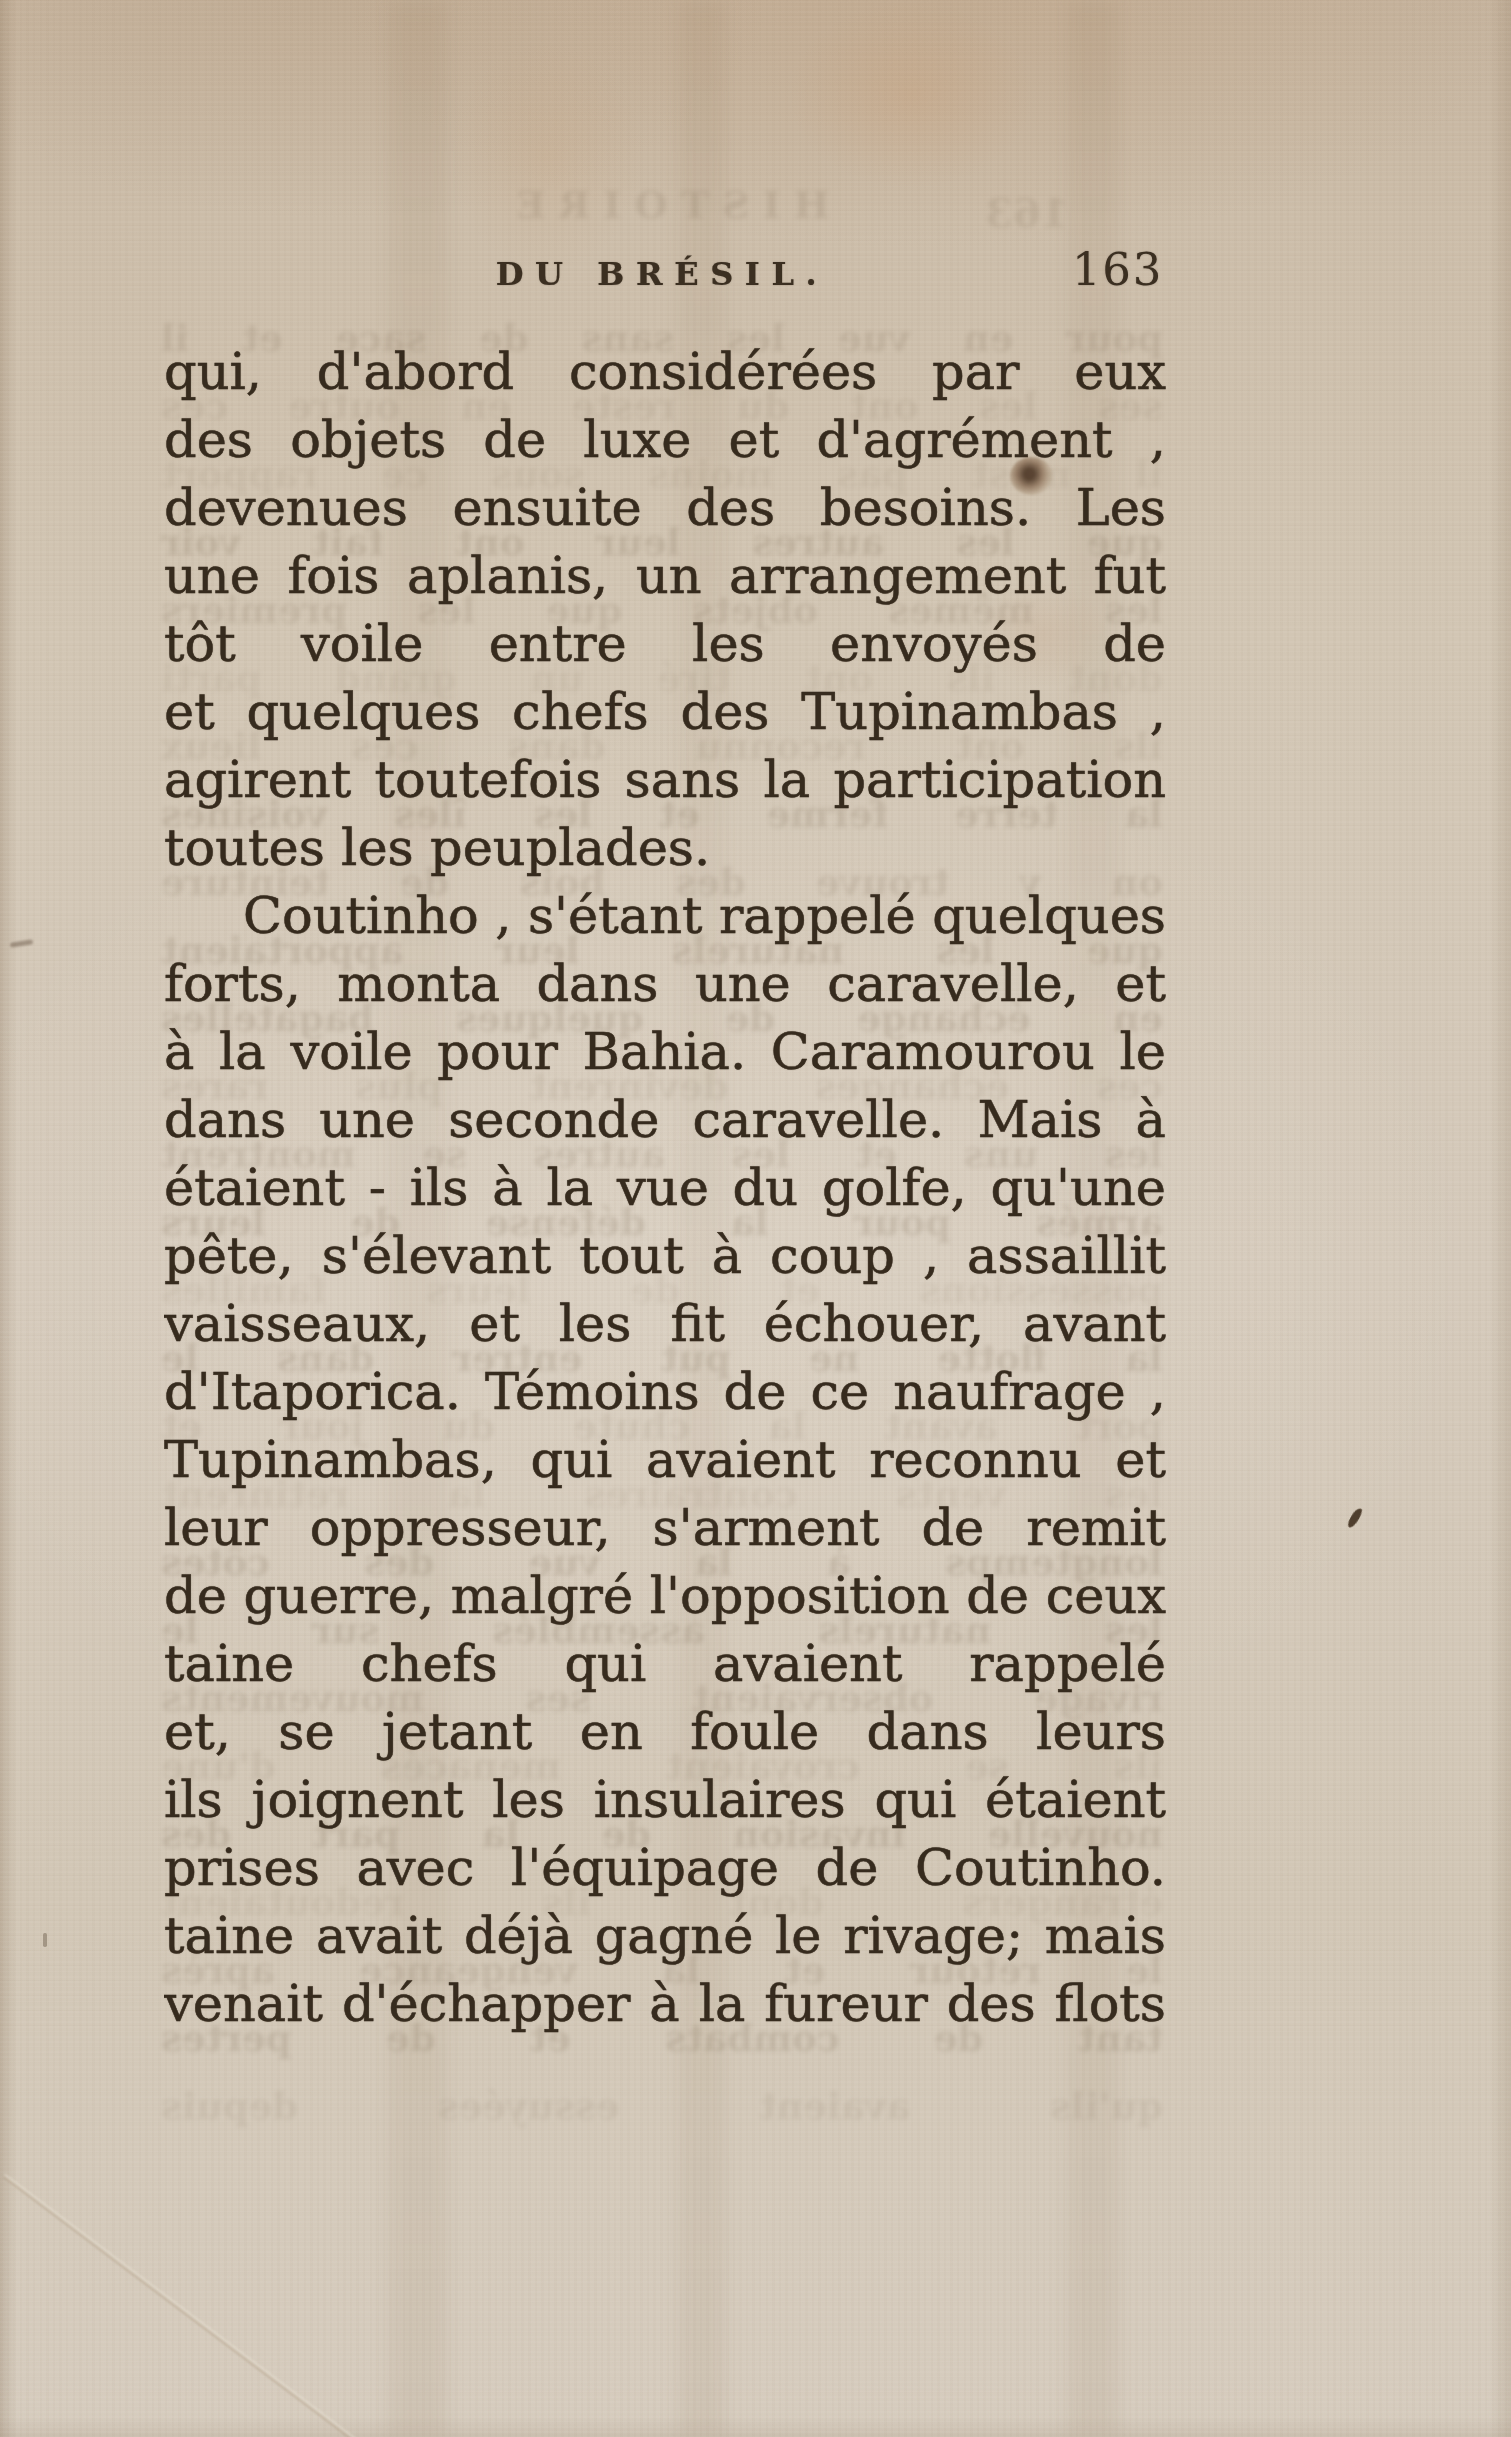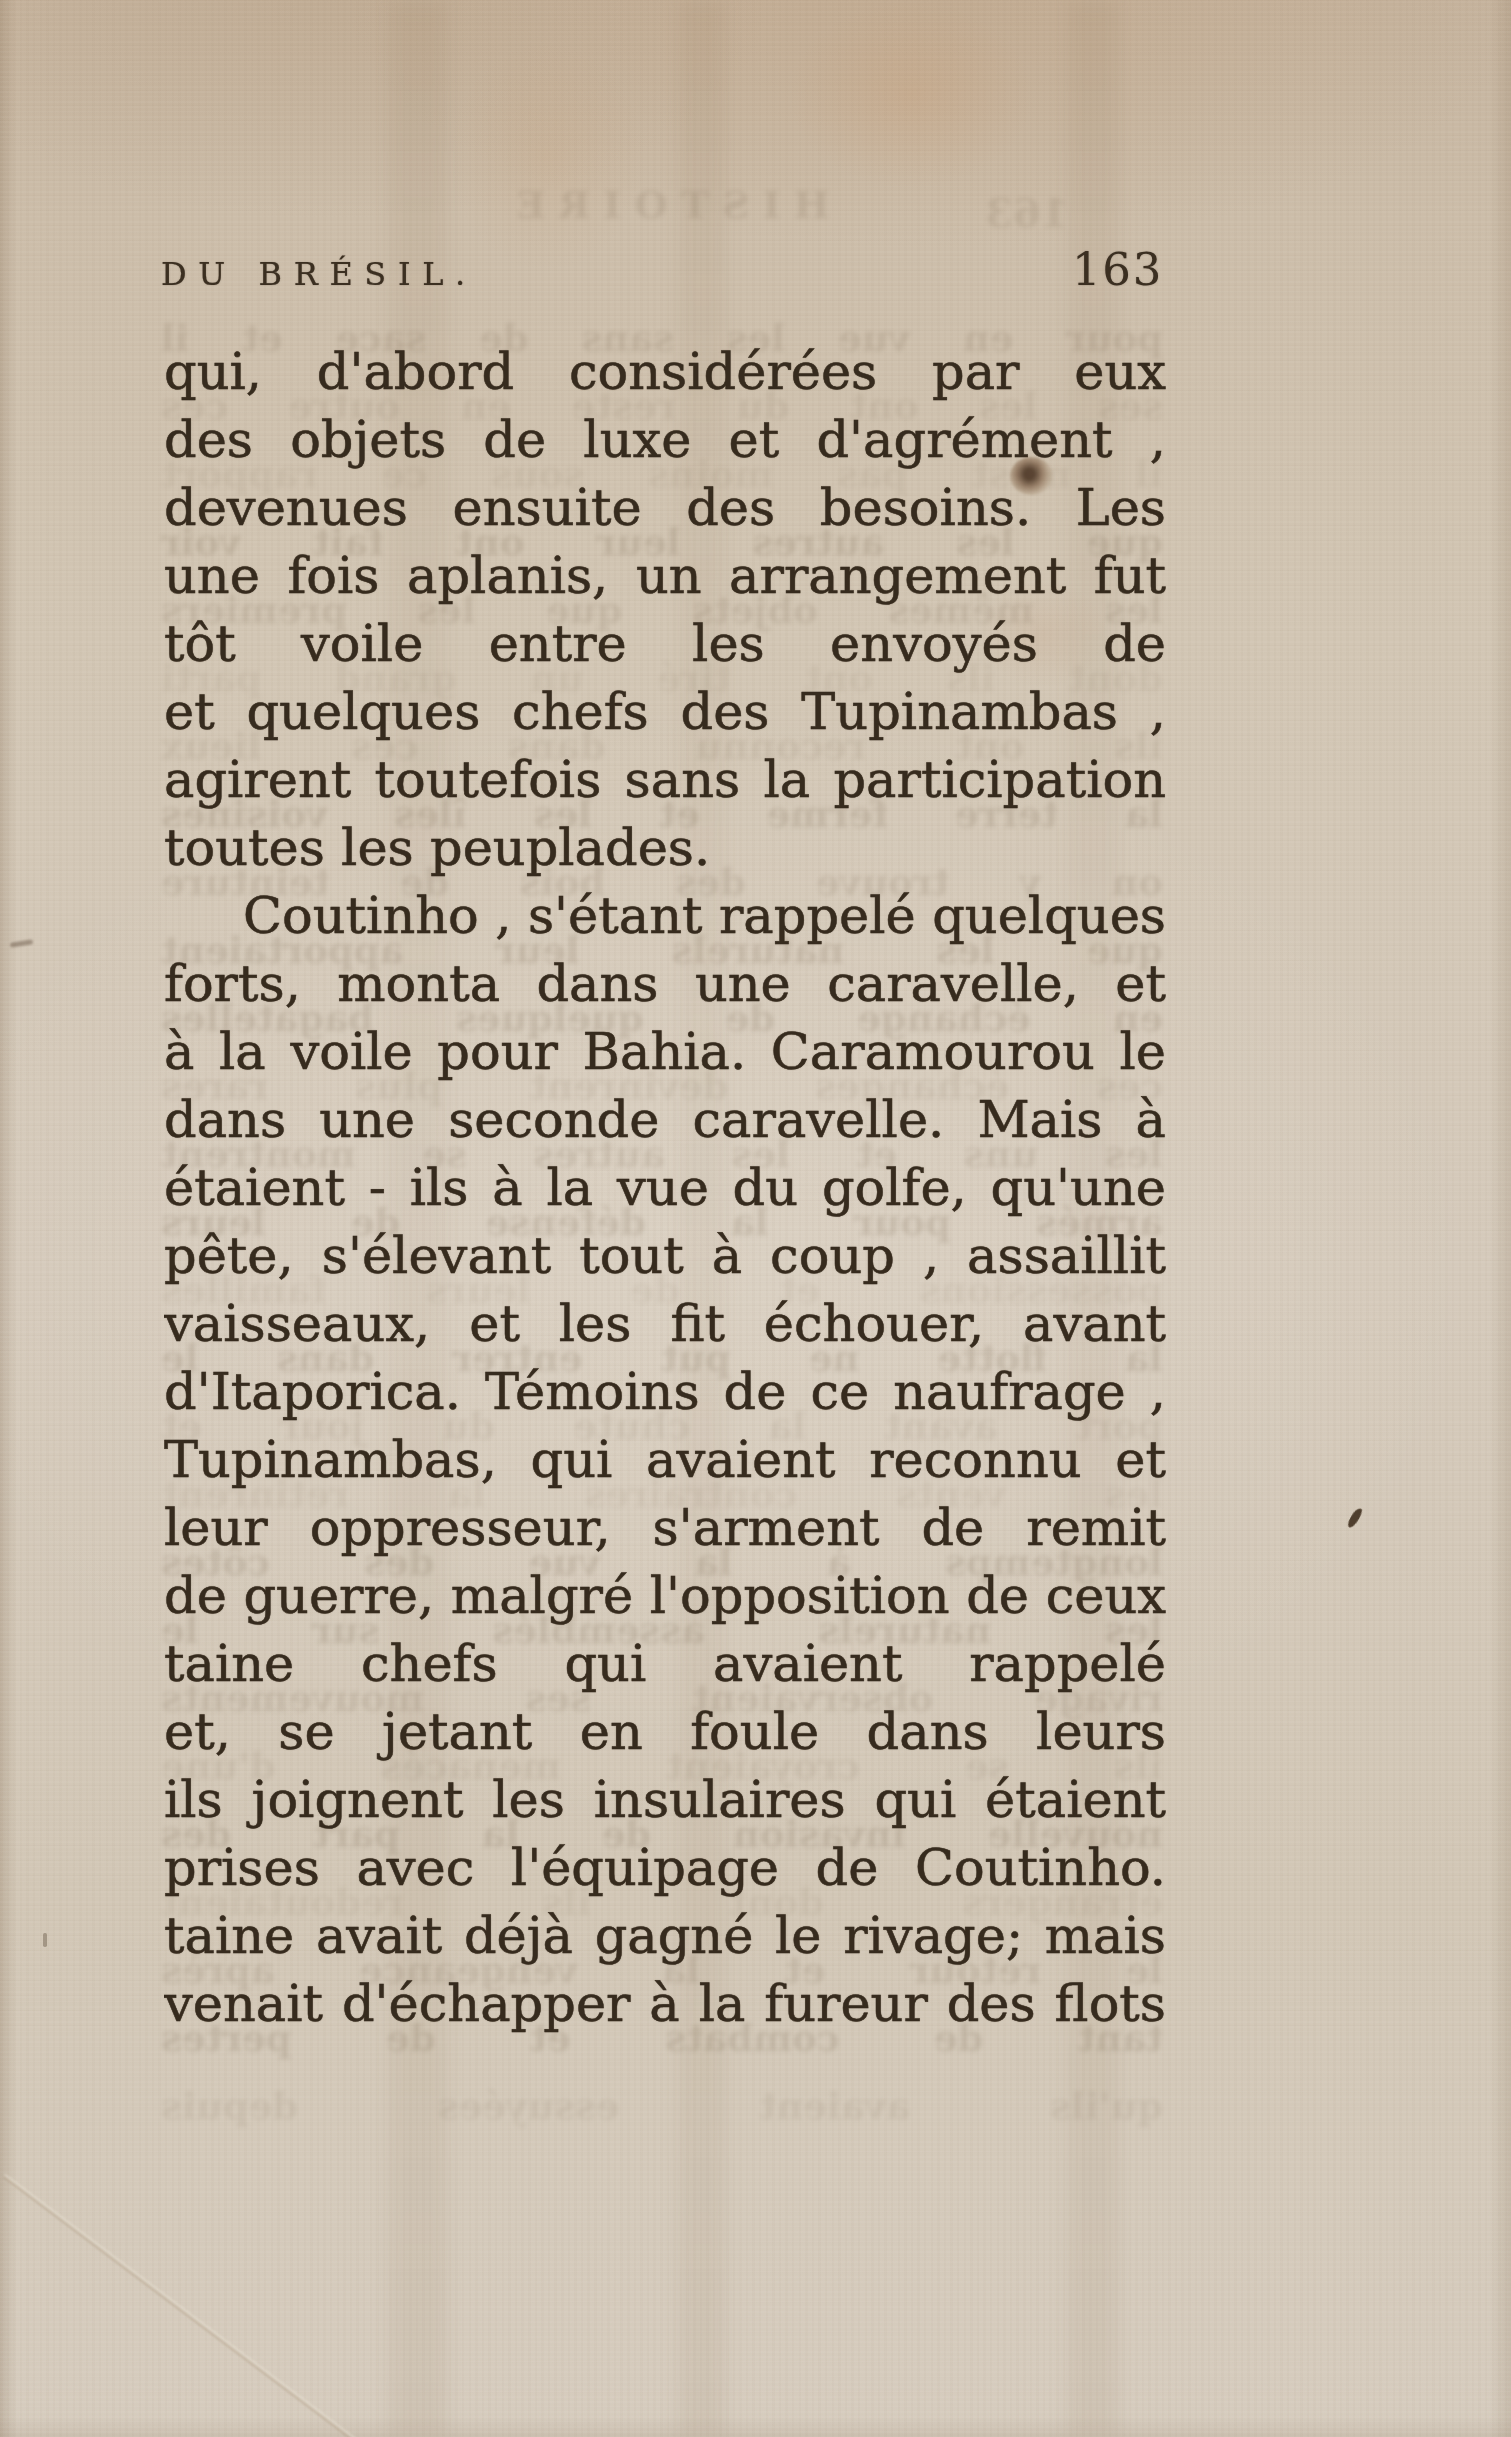--- a/index.html
+++ b/index.html
@@ -47,22 +47,22 @@
   }
   .ghost-lines .line{height:68px;overflow:hidden;white-space:nowrap;
     text-align:justify;text-align-last:justify;}
   .ghost-lines .line:nth-child(3n){opacity:0.45;}
   .ghost-lines .line:nth-child(4n+1){opacity:0.85;}
   .ghost-lines .line:nth-child(5n+2){opacity:0.6;}
 
   
   .header{position:absolute;left:161px;top:248px;width:1002px;height:53px;color:#3b2f21;}
   .title{
-    position:absolute;left:0;right:0;top:6.6px;text-align:left;
-    font-size:32px;font-weight:normal;letter-spacing:11.6px;
+    position:absolute;left:0;right:0;top:6.6px;text-align:center;
+    font-size:32px;font-weight:bold;letter-spacing:11.6px;
     -webkit-text-stroke:0.2px #3b2f21;
     text-shadow:0 0 1.7px rgba(59,47,33,0.35);
   }
   .pagenum{
     position:absolute;right:0;top:-5px;font-size:45px;letter-spacing:1.7px;
     text-shadow:0 0 1.7px rgba(59,47,33,0.35);
     text-align:center;
   }
 
   

